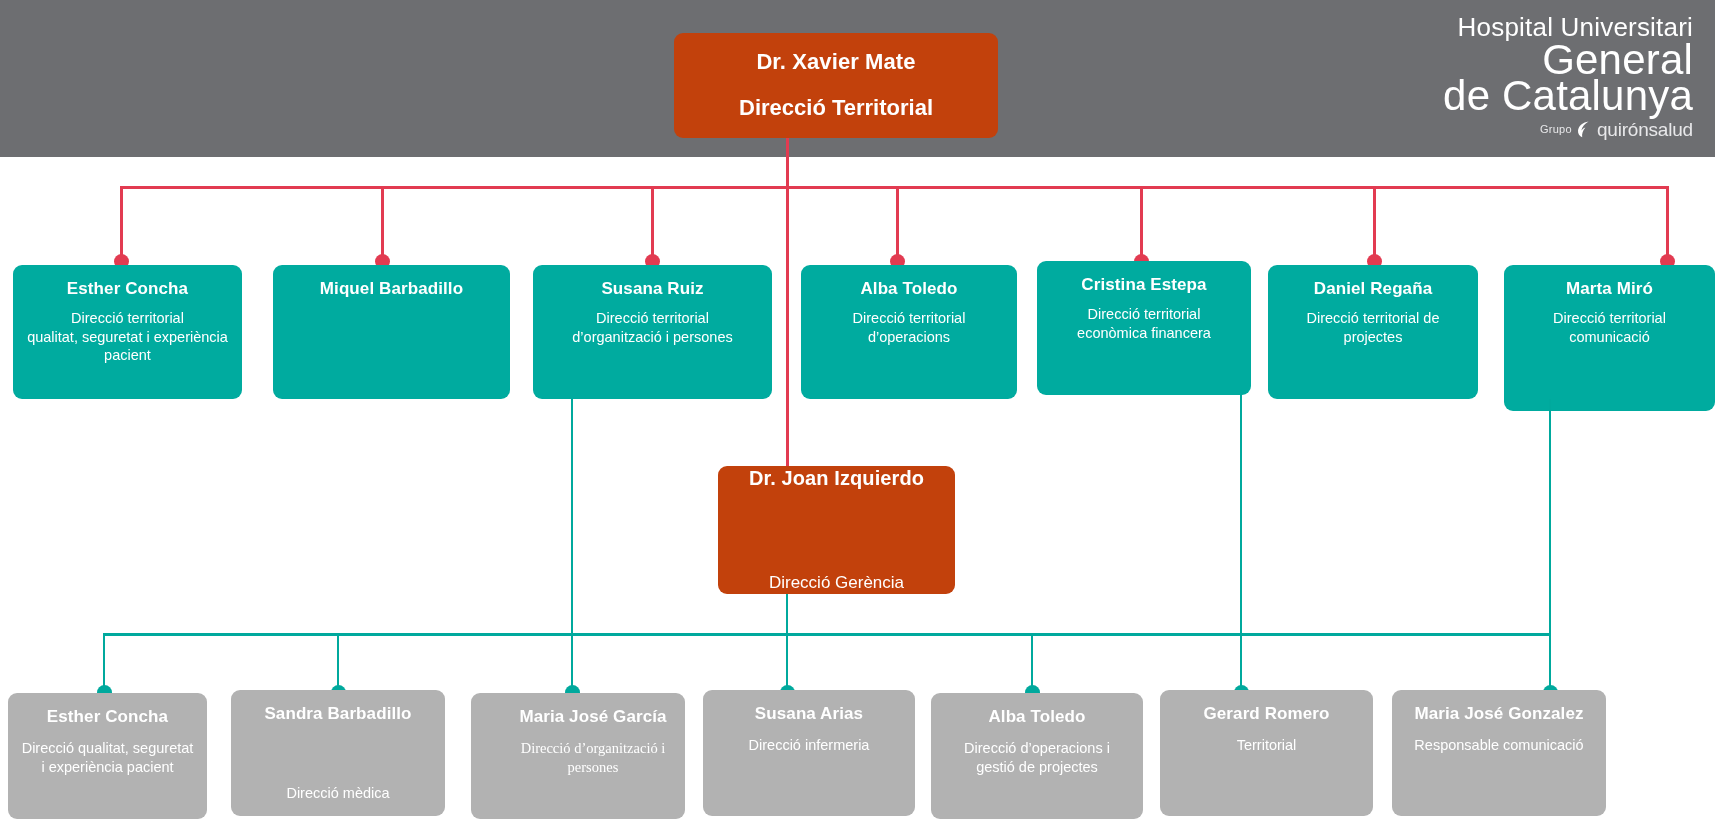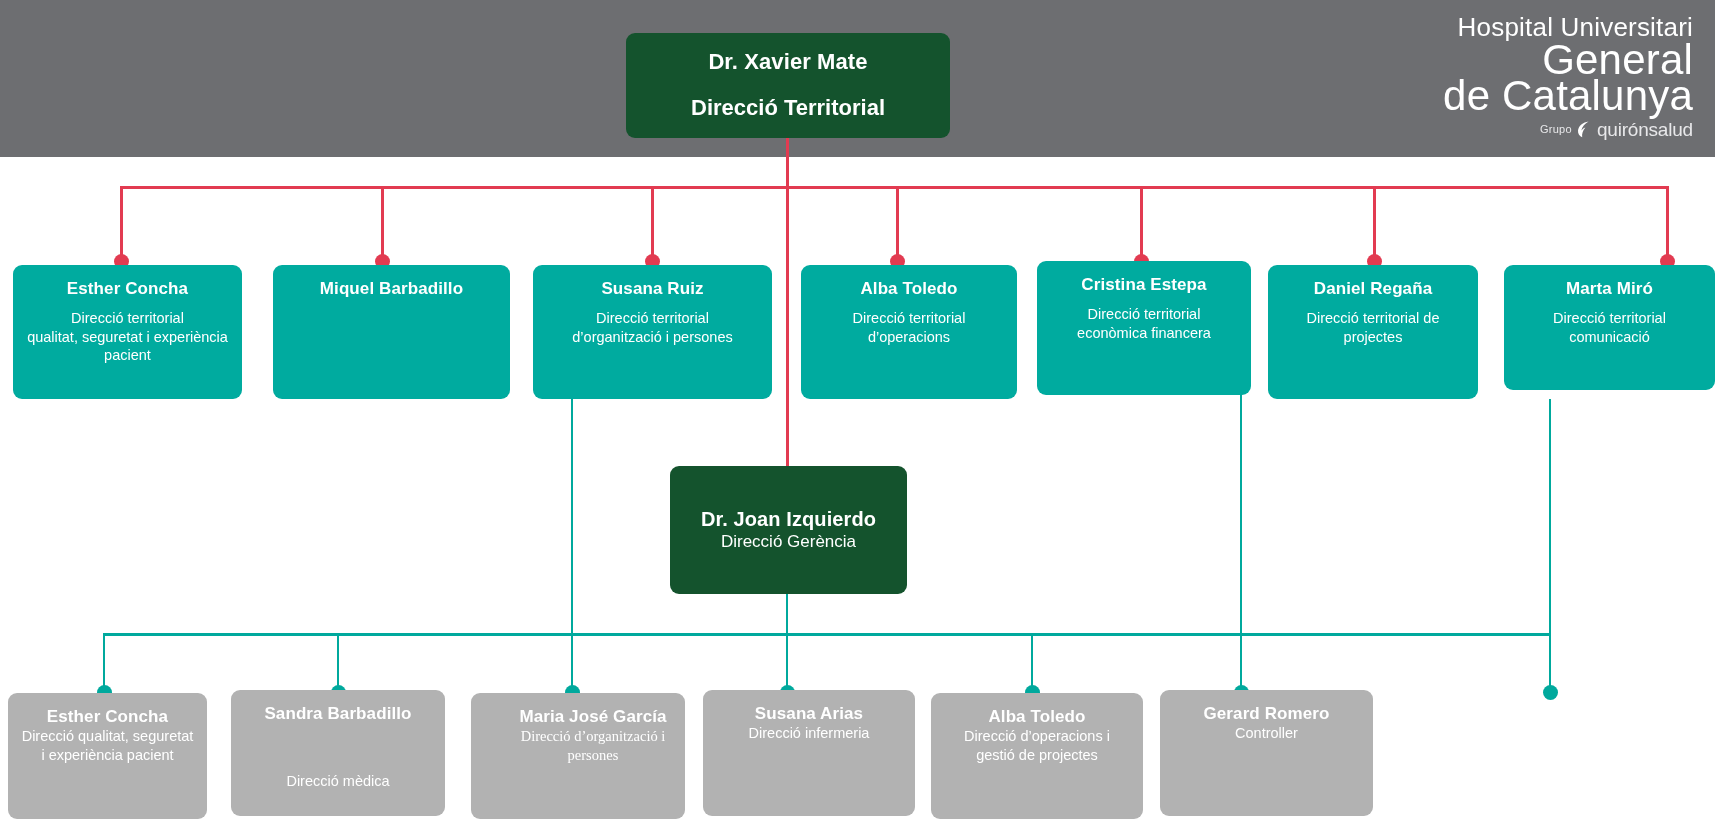--- a/index.html
+++ b/index.html
@@ -50,45 +50,45 @@
     color:#ffffff;text-align:center;box-sizing:border-box;
     padding:14px 10px 10px 10px;
   }
   .node .nm{
     font-weight:bold;letter-spacing:.1px;line-height:1.2;
   }
   .node .rl{
     font-weight:400;line-height:1.28;
   }
 
-  .node.red{background:#14532d;}
+  .node.red{background:#c2410c;margin-left:48px;}
   .node.teal{background:#00ab9f;}
   .node.grey{background:#b2b2b2;}
 
   
   #node-root{
     left:626px;top:33px;width:324px;height:105px;
     padding:0;justify-content:center;gap:18px;
   }
   #node-root .nm{font-size:22px;}
   #node-root .rl{font-size:22px;font-weight:bold;}
 
   
   #node-gerencia{
     left:670px;top:466px;width:237px;height:128px;
-    padding:0;justify-content:center;
+    padding:0;justify-content:space-between;
   }
   #node-gerencia .nm{font-size:20px;}
   #node-gerencia .rl{font-size:17px;}
 
   .row-terr .nm{font-size:17px;}
   .row-terr .rl{font-size:14.5px;margin-top:10px;}
 
   .row-dir .nm{font-size:17px;}
-  .row-dir .rl{font-size:14.5px;}
+  .row-dir .rl{font-size:14.5px;margin-top:12px;}
 </style>
 </head>
 <body>
 
 <div id="stage">
 
   <div class="header-bar">
     <div class="logo">
       <div class="logo-l1">Hospital Universitari</div>
       <div class="logo-l2">General</div>
@@ -160,21 +160,21 @@
     <div class="rl" style="white-space:pre-line;">Direcció territorial
 econòmica financera</div>
   </div>
 
   <div class="node teal row-terr" style="left:1268px;top:265px;width:210px;height:134px;">
     <div class="nm">Daniel Regaña</div>
     <div class="rl" style="white-space:pre-line;">Direcció territorial de
 projectes</div>
   </div>
 
-  <div class="node teal row-terr" style="left:1504px;top:265px;width:211px;height:125px;">
+  <div class="node teal row-terr" style="left:1504px;top:265px;width:211px;height:146px;">
     <div class="nm">Marta Miró</div>
     <div class="rl" style="white-space:pre-line;">Direcció territorial
 comunicació</div>
   </div>
 
   <div class="node red" id="node-gerencia">
     <div class="nm">Dr. Joan Izquierdo</div>
     <div class="rl">Direcció Gerència</div>
   </div>
 
@@ -227,17 +227,21 @@
   </div>
 
   <div class="node grey row-dir" style="left:931px;top:693px;width:212px;height:126px;">
     <div class="nm">Alba Toledo</div>
     <div class="rl" style="white-space:pre-line;">Direcció d’operacions i
 gestió de projectes</div>
   </div>
 
   <div class="node grey row-dir" style="left:1160px;top:690px;width:213px;height:126px;">
     <div class="nm">Gerard Romero</div>
-    <div class="rl" style="white-space:pre-line;">Controller</div>
-  </div>
-
+    <div class="rl" style="white-space:pre-line;">Territorial</div>
+  </div>
+
+  <div class="node grey row-dir" style="left:1392px;top:690px;width:214px;height:126px;">
+    <div class="nm">Maria José Gonzalez</div>
+    <div class="rl" style="white-space:pre-line;">Responsable comunicació</div>
+  </div>
 
 </div>
 
 </body></html>

